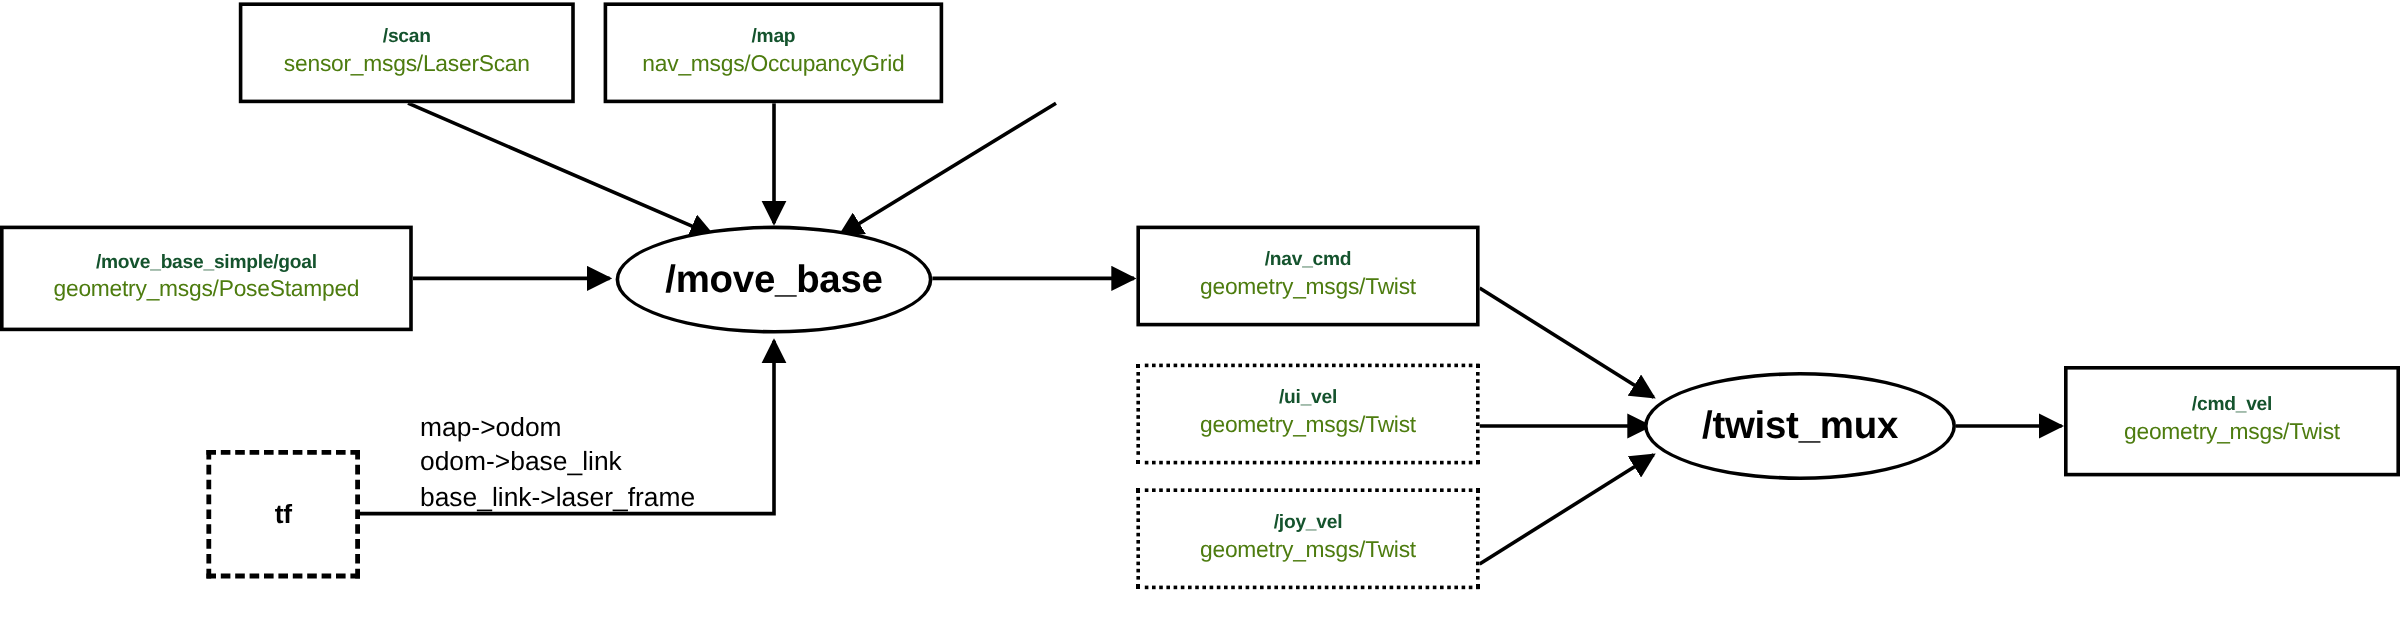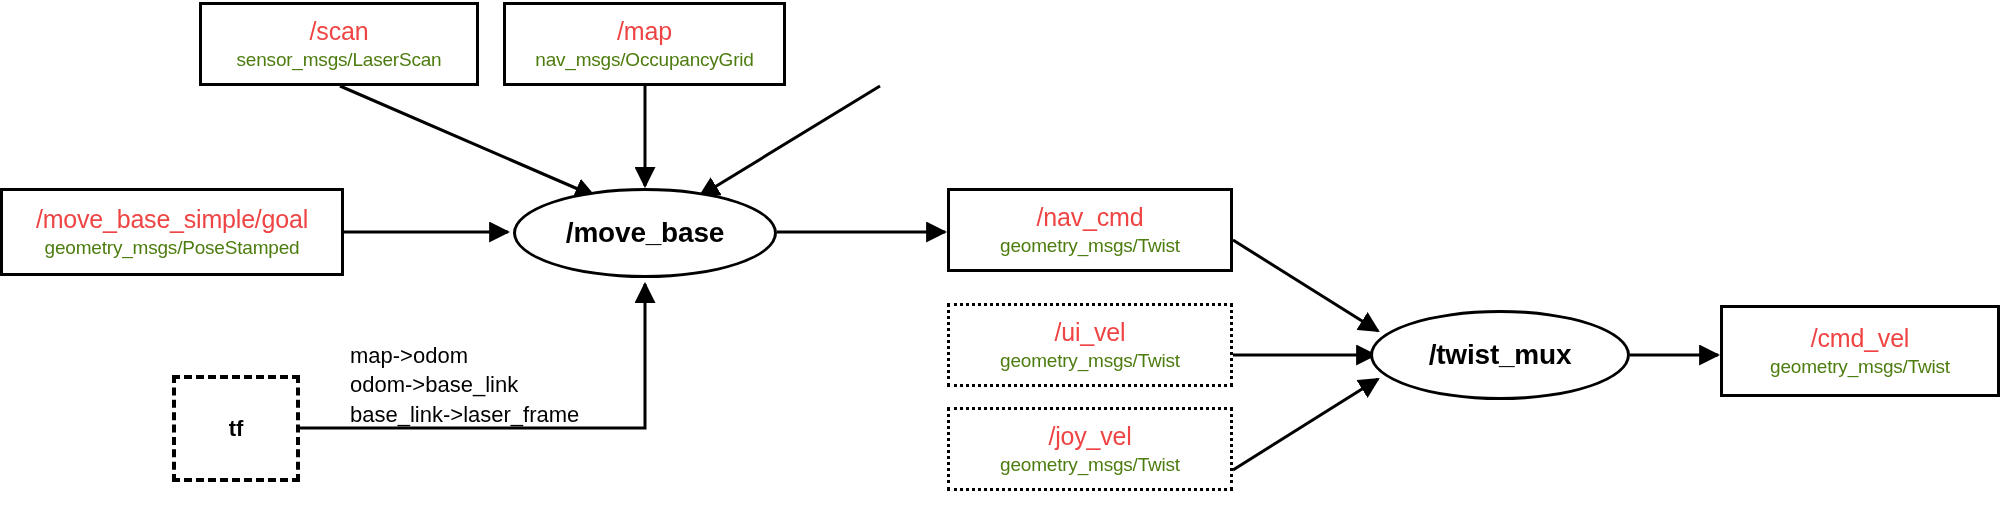--- a/index.html
+++ b/index.html
@@ -42,34 +42,34 @@
     border: 3px dotted #000000;
   }
   .node.dashed {
     border: 4px dashed #000000;
   }
   .node.ellipse {
     border: 3px solid #000000;
     border-radius: 50%;
   }
   .topic-name {
-    font-weight: normal;
-    font-size: 25px;
-    color: #ef4444;
+    font-weight: bold;
+    font-size: 16px;
+    color: #14532d;
     letter-spacing: -0.2px;
   }
   .topic-type {
     font-size: 19px;
     color: #4d7c0f;
     margin-top: 2px;
     letter-spacing: -0.2px;
   }
   .node-name {
     font-weight: bold;
-    font-size: 28px;
+    font-size: 32px;
     color: #000000;
     letter-spacing: -0.2px;
   }
   .node-name.small {
     font-size: 22px;
   }
   .edge-label {
     position: absolute;
     font-size: 22px;
     color: #000000;

